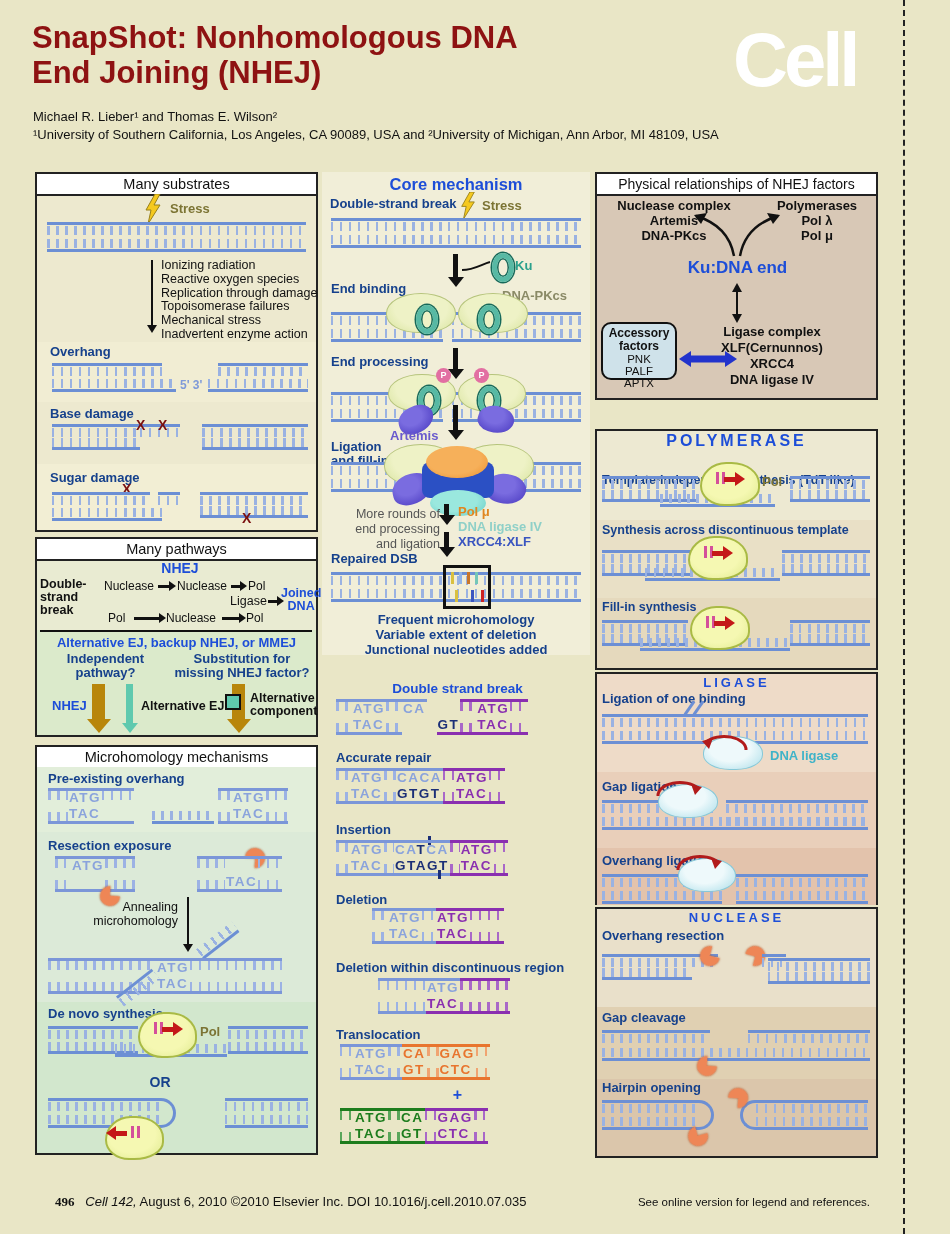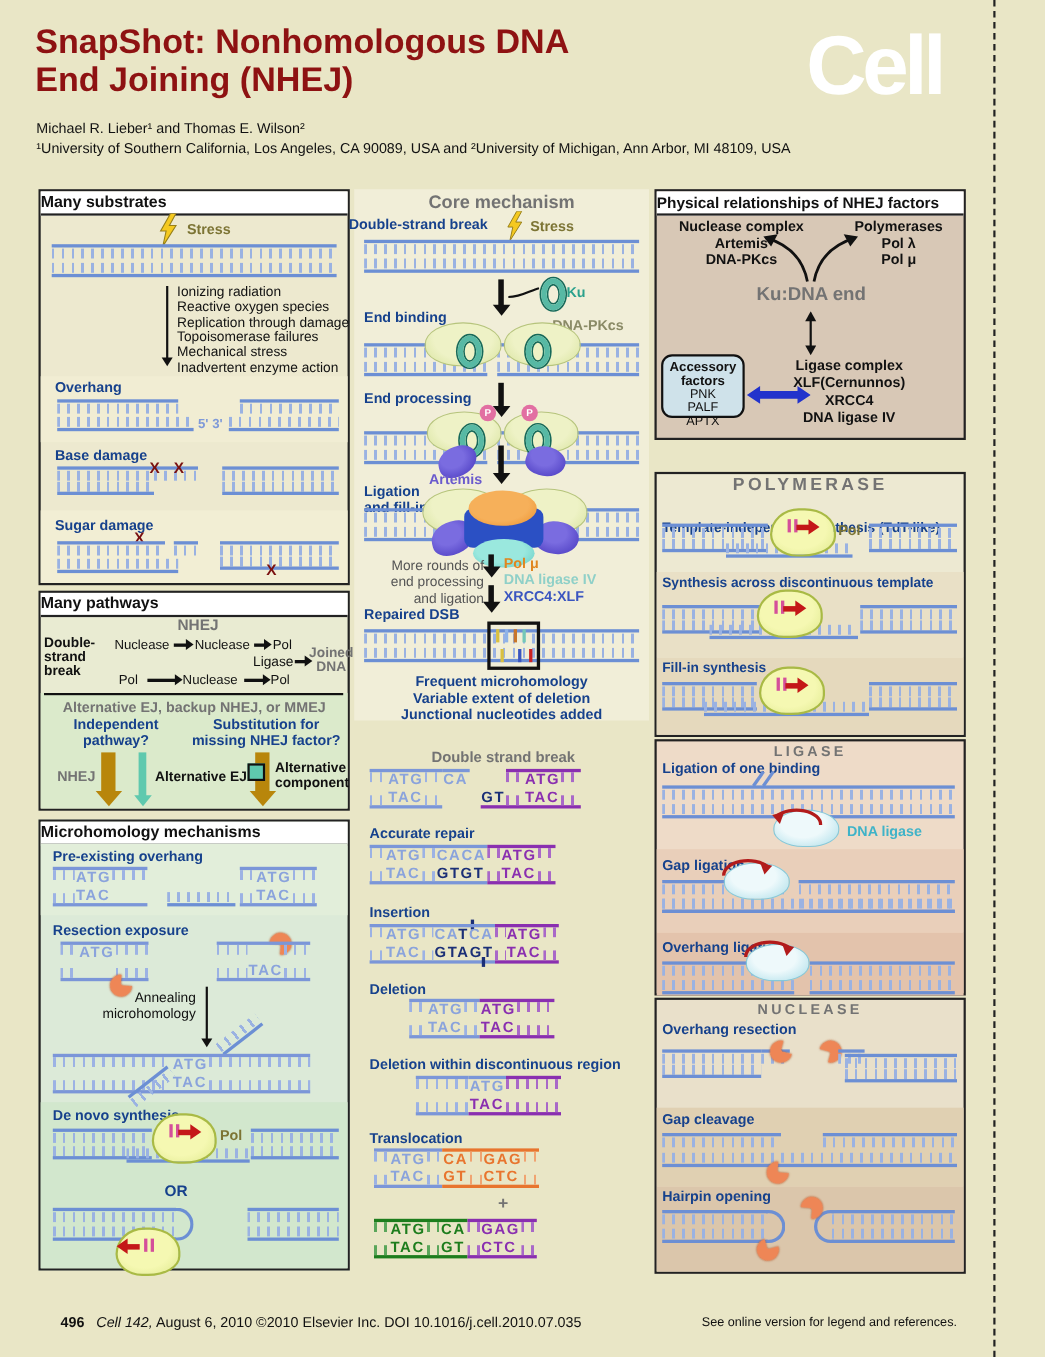--- a/index.html
+++ b/index.html
@@ -8,25 +8,25 @@
   .abs{position:absolute;}
   .pre{white-space:pre-line;}
   
   .title{position:absolute;left:32px;top:20px;font-size:31px;line-height:35px;font-weight:bold;color:#8e1212;}
   .logo{position:absolute;left:733px;top:16px;font-size:76px;font-weight:bold;color:#fff;letter-spacing:-4px;}
   .authors{position:absolute;left:33px;top:109px;font-size:13px;}
   .affil{position:absolute;left:33px;top:127px;font-size:13px;}
   .dashline{position:absolute;left:903px;top:0;height:1234px;border-left:2px dashed #222;}
   
   .panel{position:absolute;border:2px solid #222;box-sizing:border-box;}
-  .phead{background:#fff;border-bottom:2px solid #222;font-weight:bold;font-size:14.5px;padding:2px 0;}
+  .phead{background:#fff;border-bottom:2px solid #222;text-align:center;font-weight:normal;font-size:14.5px;padding:2px 0;}
   .band{position:absolute;left:0;right:0;}
   
   .bl{position:absolute;font-weight:bold;font-size:13px;color:#16418c;}
-  .kl{position:absolute;font-weight:bold;font-size:13px;color:#737373;}
+  .kl{position:absolute;font-weight:bold;font-size:13px;color:#1d4ed8;}
   .nl{position:absolute;font-size:12.5px;color:#111;}
   .gl{position:absolute;font-weight:bold;font-size:13px;color:#7c7434;}
   .ctr{text-align:center;}
   
   .dx{position:absolute;height:30px;background-image:
       linear-gradient(#6c8fd4,#6c8fd4),linear-gradient(#6c8fd4,#6c8fd4),
       repeating-linear-gradient(90deg,#9ab2e2 0 2.5px,transparent 2.5px 9px),
       repeating-linear-gradient(90deg,#9ab2e2 0 2.5px,transparent 2.5px 9px);
       background-size:100% 3px,100% 3px,100% 9px,100% 9px;
       background-position:0 0,0 100%,0 4px,0 17px;background-repeat:no-repeat;}
@@ -274,21 +274,21 @@
   <div class="haircap" style="left:158px;top:1098px;"></div>
   <div class="pol" style="left:105px;top:1116px;width:55px;height:40px;">
     <div class="ptick" style="left:24px;top:8px;"></div>
     <div class="ptick" style="left:30px;top:8px;"></div>
     <div class="redarr" style="left:8px;top:13px;width:12px;transform:scaleX(-1);"></div>
   </div>
   <div class="dx" style="left:225px;top:1098px;width:83px;"></div>
 
   <div class="abs" style="left:322px;top:172px;width:268px;height:483px;background:#f1eed8;"></div>
   <div class="kl ctr" style="left:322px;top:175px;width:268px;font-size:16.5px;">Core mechanism</div>
-  <div class="bl" style="left:317px;top:196px;">Double-strand break</div>
+  <div class="bl" style="left:330px;top:196px;">Double-strand break</div>
   <svg class="abs" style="left:459px;top:192px;" width="18" height="27" viewBox="0 0 20 30">
     <path d="M12 0 L3 16 h5 L5 30 L17 11 h-6 L17 0 Z" fill="#f5c91f" stroke="#97801b" stroke-width="1"></path>
     </svg>
   <div class="gl" style="left:482px;top:198px;">Stress</div>
   <div class="dx" style="left:331px;top:218px;width:250px;"></div>
   <div class="darr" style="left:453px;top:254px;height:24px;"></div>
   <svg class="abs" style="left:462px;top:258px;" width="30" height="14">
     <path d="M0 12 C 12 12, 20 6, 28 4" stroke="#111" stroke-width="2" fill="none"></path>
     </svg>
   <div class="kuring" style="left:492px;top:253px;"></div>
@@ -637,18 +637,18 @@
   <div class="pac" style="left:697px;top:1056px;transform:rotate(140deg);"></div>
   <div class="bl" style="left:602px;top:1080px;">Hairpin opening</div>
   <div class="dx" style="left:602px;top:1100px;width:96px;"></div>
   <div class="haircap" style="left:696px;top:1100px;"></div>
   <div class="pac" style="left:688px;top:1126px;transform:rotate(120deg);"></div>
   <div class="haircapL" style="left:740px;top:1100px;"></div>
   <div class="dx" style="left:756px;top:1100px;width:112px;"></div>
   <div class="pac" style="left:728px;top:1088px;transform:rotate(-40deg);"></div>
 
   <div class="footL">
-    <span style="font-weight:bold;">496</span>&nbsp;&nbsp;
+    <span style="font-weight:bold;font-family:Liberation Serif, serif;">496</span>&nbsp;&nbsp;
     <span style="font-style:italic;">Cell 142,</span>
     <span>August 6, 2010 ©2010 Elsevier Inc.   DOI 10.1016/j.cell.2010.07.035</span>
   </div>
   <div class="footR">See online version for legend and references.</div>
 </div>
 
 </body></html>

